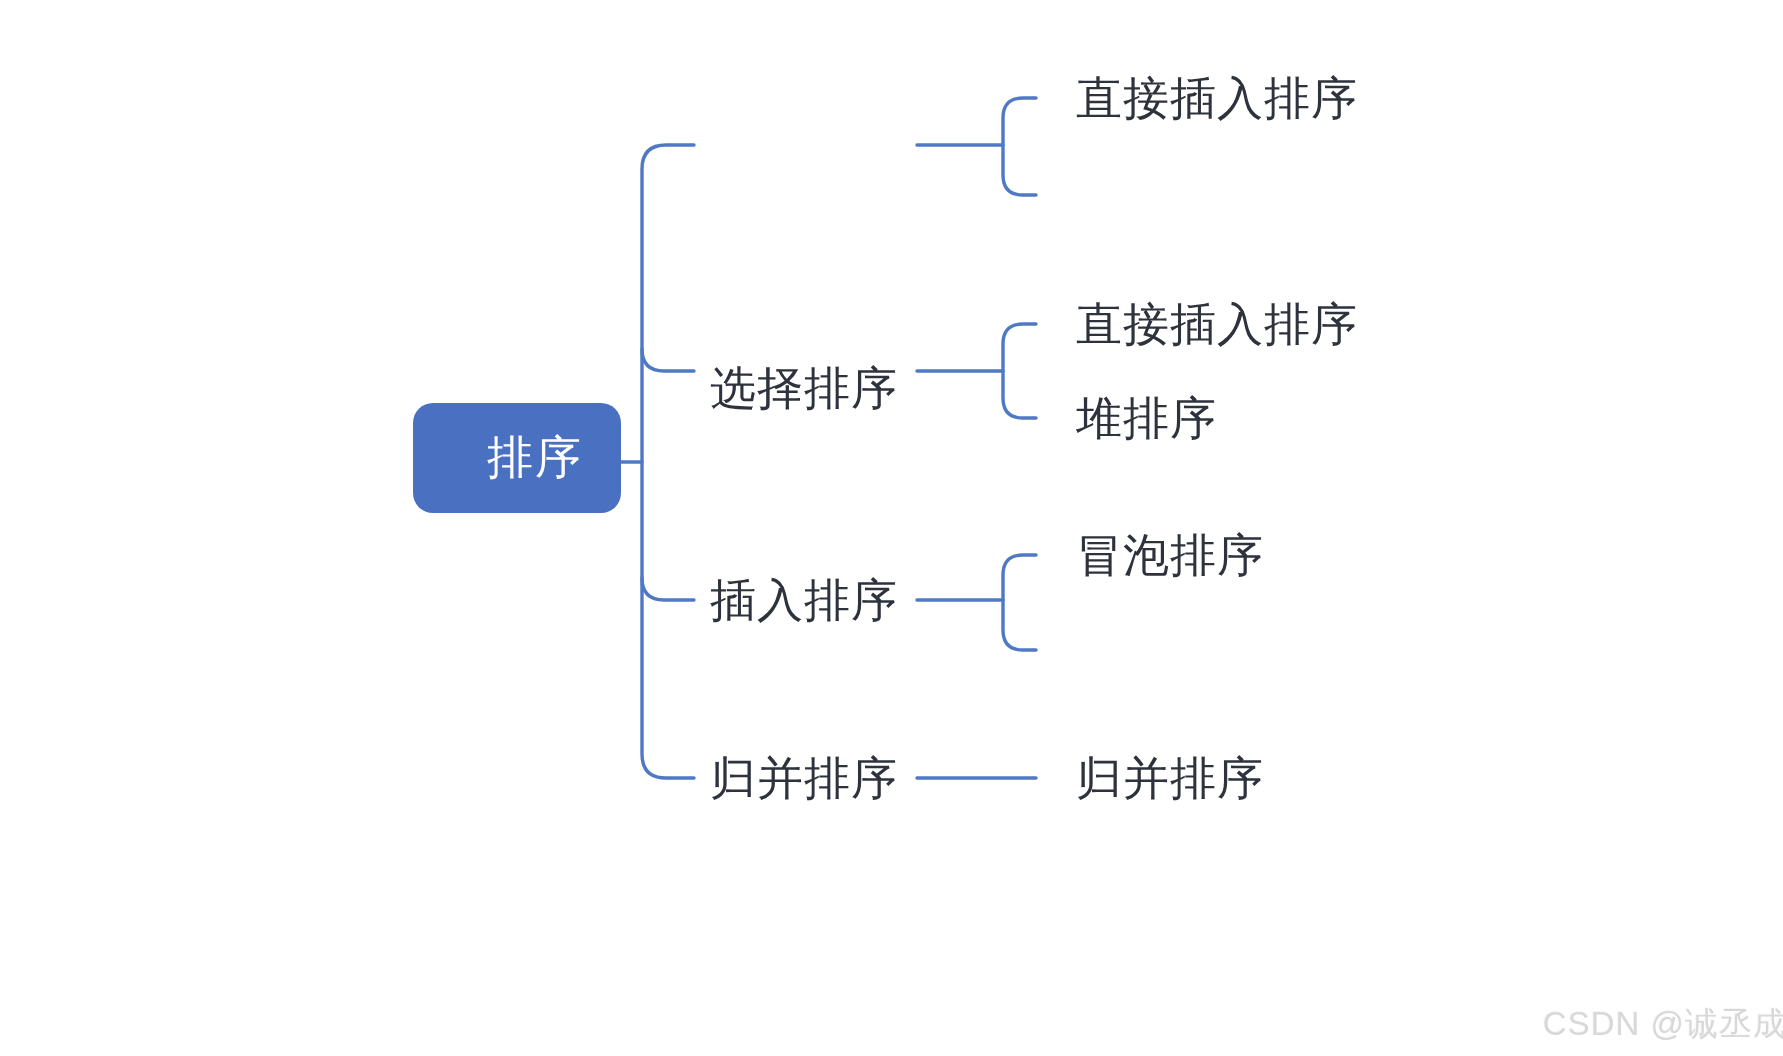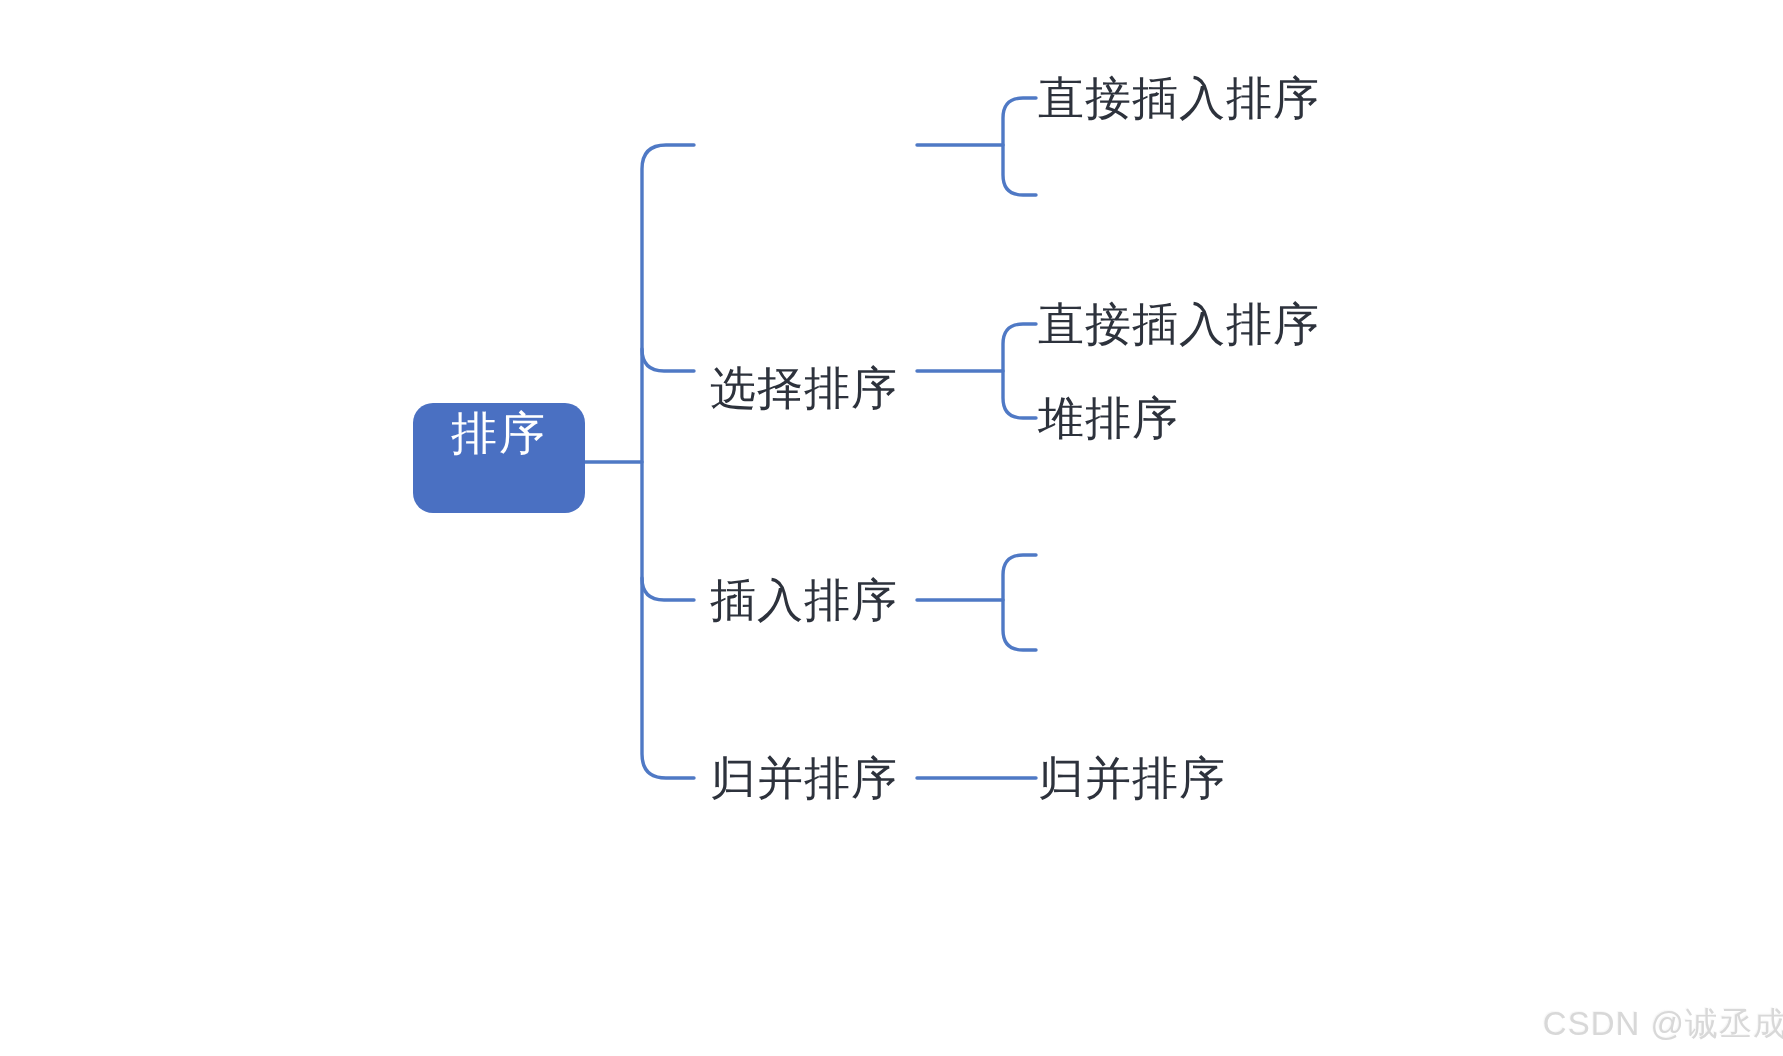--- a/index.html
+++ b/index.html
@@ -8,32 +8,33 @@
     width:1783px;height:1056px;
     background:#ffffff;
     overflow:hidden;
     font-family:"Liberation Sans","DejaVu Sans",sans-serif;
   }
   svg.connectors{position:absolute;left:0;top:0;pointer-events:none;}
   svg.connectors path{fill:none;stroke:#4f79c5;stroke-width:3.4;stroke-linecap:round;}
   .root-node{
     position:absolute;left:413px;top:403px;width:172px;height:110px;
     background:#4a70c2;border-radius:20px;
-    display:flex;justify-content:center;
+    display:flex;align-items:center;justify-content:center;
     color:#ffffff;font-size:46px;letter-spacing:2px;
     cursor:default;
+    padding-left:36px;
   }
   .topic{
     position:absolute;
     transform:translateY(-50%);
     color:#2d323c;font-size:46px;line-height:1;white-space:nowrap;
     letter-spacing:1px;cursor:default;
   }
   .level1{left:710px;}
-  .level2{left:1038px;}
+  .level2{left:1076px;}
   .watermark{
     position:absolute;right:-4px;top:1004px;
     color:#d8d8d8;font-size:33px;line-height:1.2;white-space:nowrap;
     text-shadow:1px 1px 1px rgba(255,255,255,0.9), -1px -1px 1px rgba(240,240,240,0.6);
     letter-spacing:1px;
   }
 </style>
 </head>
 <body>
 
@@ -63,17 +64,18 @@
     <span>排序</span>
   </div>
 
   <div class="topic level1" style="top:388px">选择排序</div>
   <div class="topic level1" style="top:600px">插入排序</div>
   <div class="topic level1" style="top:778px">归并排序</div>
 
   <div class="topic level2" style="top:98px">直接插入排序</div>
   <div class="topic level2" style="top:324px">直接插入排序</div>
   <div class="topic level2" style="top:418px">堆排序</div>
+  <div class="topic level2" style="top:555px">冒泡排序</div>
   <div class="topic level2" style="top:778px">归并排序</div>
 
   <div class="watermark">CSDN @诚丞成</div>
 
 </div>
 
 </body></html>

